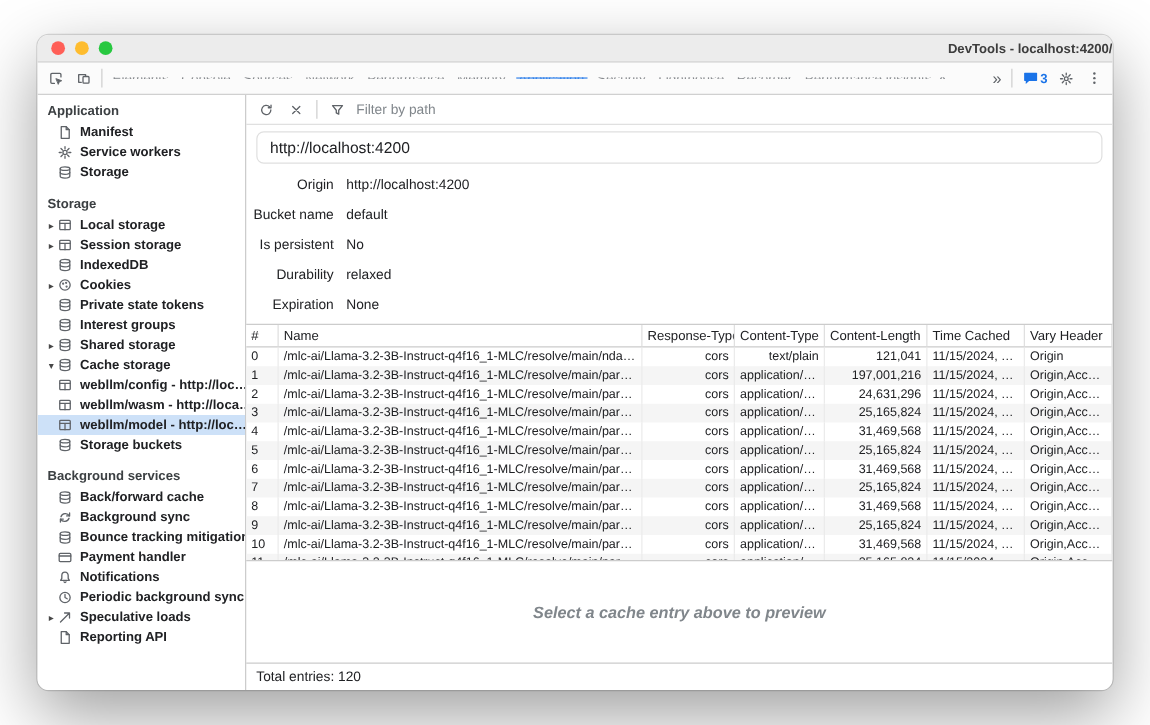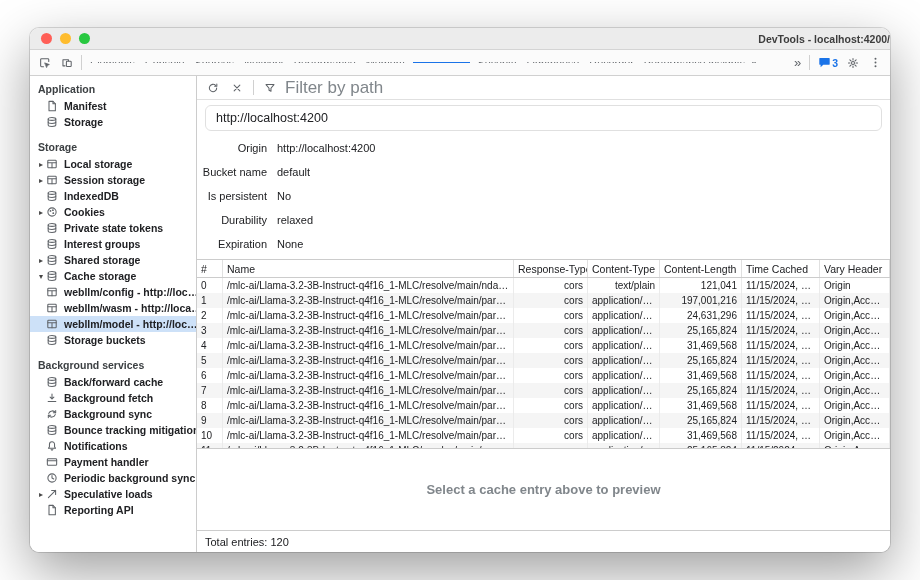--- a/index.html
+++ b/index.html
@@ -40,41 +40,41 @@
              color:#202124; white-space:nowrap; overflow:hidden;font-weight:bold; }
   .sb-item .arrow { width:10px; flex:0 0 10px; font-size:8px; color:#474747; text-align:center; }
   .sb-item .icon { width:14px; flex:0 0 14px; height:13px; margin-right:4px; display:flex; align-items:center; }
   .sb-item .icon svg { display:block; }
   .sb-item.child { }
   .sb-item.selected { background:#cde1f8; }
   
   .content { flex:1; min-width:0; display:flex; flex-direction:column; }
   .panel-toolbar { height:24px; flex:0 0 auto; border-bottom:1px solid #e0e0e0; display:flex;
                    align-items:center; gap:2px; padding:0 5px; }
-  .filter-text { font-size:17px; color:#80868b; margin-left:2px;text-align:right; }
+  .filter-text { font-size:11px; color:#80868b; margin-left:2px;text-align:right; }
   .url-box { margin:5px 8px 2px 8px; border:1px solid #e0e0e0; border-radius:6px; padding:5px 10px;
              font-size:12.5px; color:#202124; flex:0 0 auto; }
   .meta { padding:3px 0 3px 0; flex:0 0 auto; }
   .meta-row { display:grid; grid-template-columns:70px auto; column-gap:10px; height:24px; align-items:center; }
   .meta-label { text-align:right; font-size:11px; color:#202124; }
   .meta-value { font-size:11px; color:#202124; }
   
   .cols { display:grid; grid-template-columns:26px minmax(0,1fr) 74px 72px 82px 78px 70px; }
   .grid { flex:0 0 auto; border-top:1px solid #ccc; }
   .grid-header { height:18px; background:#fff; border-bottom:1px solid #ccc; }
   .grid-header .hc { font-size:10.5px; color:#202124; padding:0 4px; border-right:1px solid #e0e0e0;
                      display:flex; align-items:center; overflow:hidden; white-space:nowrap; }
   .grid-body { height:170px; overflow:hidden; }
   .grid-row { height:15px; }
   .grid-row:nth-child(even) { background:#f5f5f5; }
   .gc { font-size:10px; padding:0 4px; border-right:1px solid #ebebeb; overflow:hidden;
         white-space:nowrap; text-overflow:ellipsis; line-height:15px; }
   .gc.right { text-align:right; }
   .preview { flex:1 1 auto; min-height:0; border-top:1px solid #ccc; display:flex; align-items:center; justify-content:center; }
-  .preview span { color:#80868b; font-size:13px; font-weight:bold; }
+  .preview span { color:#80868b; font-size:13px; font-weight:bold;font-style:italic; }
   .statusbar { height:22px; flex:0 0 auto; border-top:1px solid #ccc; display:flex; align-items:center;
                padding:0 8px; font-size:11px; color:#202124; }
 </style>
 </head>
 <body>
 
 <div class="page">
   <div class="window">
 
     <div class="titlebar">
@@ -176,20 +176,30 @@
                   <path d="M4 1.8h5.3L12.5 5v9.2H4z"></path>
                   <path d="M9.3 1.8V5h3.2"></path>
                 </svg>
               </span>
               <span>Manifest</span>
             </div>
             <div class="sb-item">
               <span class="arrow"></span>
               <span class="icon">
                 <svg width="12" height="12" viewBox="0 0 16 16" fill="none" stroke="#5f6368" stroke-width="1.4" stroke-linecap="round" stroke-linejoin="round">
+                  <circle cx="8" cy="8" r="2.2"></circle>
+                  <path d="M8 1.8v2.2M8 12v2.2M1.8 8H4M12 8h2.2M3.7 3.7l1.6 1.6M10.7 10.7l1.6 1.6M12.3 3.7l-1.6 1.6M5.3 10.7l-1.6 1.6"></path>
+                </svg>
+              </span>
+              <span>Service workers</span>
+            </div>
+            <div class="sb-item">
+              <span class="arrow"></span>
+              <span class="icon">
+                <svg width="12" height="12" viewBox="0 0 16 16" fill="none" stroke="#5f6368" stroke-width="1.4" stroke-linecap="round" stroke-linejoin="round">
                   <ellipse cx="8" cy="3.9" rx="5.1" ry="1.9"></ellipse>
                   <path d="M2.9 3.9v8.2c0 1 2.3 1.9 5.1 1.9s5.1-.9 5.1-1.9V3.9"></path>
                   <path d="M2.9 8c0 1 2.3 1.9 5.1 1.9S13.1 9 13.1 8"></path>
                 </svg>
               </span>
               <span>Storage</span>
             </div>
           </div>
           <div class="sb-section">
             <div class="sb-title">Storage</div>
@@ -332,30 +342,20 @@
                   <path d="M2.9 3.9v8.2c0 1 2.3 1.9 5.1 1.9s5.1-.9 5.1-1.9V3.9"></path>
                   <path d="M2.9 8c0 1 2.3 1.9 5.1 1.9S13.1 9 13.1 8"></path>
                 </svg>
               </span>
               <span>Back/forward cache</span>
             </div>
             <div class="sb-item">
               <span class="arrow"></span>
               <span class="icon">
                 <svg width="12" height="12" viewBox="0 0 16 16" fill="none" stroke="#5f6368" stroke-width="1.4" stroke-linecap="round" stroke-linejoin="round">
-                  <path d="M8 2.6v6.6M5.5 6.8L8 9.2l2.5-2.4"></path>
-                  <path d="M2.9 12.7h10.2"></path>
-                </svg>
-              </span>
-              <span>Background fetch</span>
-            </div>
-            <div class="sb-item">
-              <span class="arrow"></span>
-              <span class="icon">
-                <svg width="12" height="12" viewBox="0 0 16 16" fill="none" stroke="#5f6368" stroke-width="1.4" stroke-linecap="round" stroke-linejoin="round">
                   <path d="M12.7 6.3A5 5 0 0 0 3.7 7.2M3.3 9.7a5 5 0 0 0 9-.9"></path>
                   <path d="M12.9 3.2v3.1H9.8M3.1 12.8V9.7h3.1"></path>
                 </svg>
               </span>
               <span>Background sync</span>
             </div>
             <div class="sb-item">
               <span class="arrow"></span>
               <span class="icon">
                 <svg width="12" height="12" viewBox="0 0 16 16" fill="none" stroke="#5f6368" stroke-width="1.4" stroke-linecap="round" stroke-linejoin="round">
@@ -363,35 +363,35 @@
                   <path d="M2.9 3.9v8.2c0 1 2.3 1.9 5.1 1.9s5.1-.9 5.1-1.9V3.9"></path>
                   <path d="M2.9 8c0 1 2.3 1.9 5.1 1.9S13.1 9 13.1 8"></path>
                 </svg>
               </span>
               <span>Bounce tracking mitigations</span>
             </div>
             <div class="sb-item">
               <span class="arrow"></span>
               <span class="icon">
                 <svg width="12" height="12" viewBox="0 0 16 16" fill="none" stroke="#5f6368" stroke-width="1.4" stroke-linecap="round" stroke-linejoin="round">
+                  <rect x="1.8" y="3.6" width="12.4" height="8.8" rx="1.2"></rect>
+                  <path d="M1.8 6.4h12.4"></path>
+                </svg>
+              </span>
+              <span>Payment handler</span>
+            </div>
+            <div class="sb-item">
+              <span class="arrow"></span>
+              <span class="icon">
+                <svg width="12" height="12" viewBox="0 0 16 16" fill="none" stroke="#5f6368" stroke-width="1.4" stroke-linecap="round" stroke-linejoin="round">
                   <path d="M8 2.3c-2.1 0-3.4 1.6-3.4 3.7v2.9L3.3 11h9.4l-1.3-2.1V6c0-2.1-1.3-3.7-3.4-3.7z"></path>
                   <path d="M6.9 12.6a1.2 1.2 0 0 0 2.2 0"></path>
                 </svg>
               </span>
               <span>Notifications</span>
-            </div>
-            <div class="sb-item">
-              <span class="arrow"></span>
-              <span class="icon">
-                <svg width="12" height="12" viewBox="0 0 16 16" fill="none" stroke="#5f6368" stroke-width="1.4" stroke-linecap="round" stroke-linejoin="round">
-                  <rect x="1.8" y="3.6" width="12.4" height="8.8" rx="1.2"></rect>
-                  <path d="M1.8 6.4h12.4"></path>
-                </svg>
-              </span>
-              <span>Payment handler</span>
             </div>
             <div class="sb-item">
               <span class="arrow"></span>
               <span class="icon">
                 <svg width="12" height="12" viewBox="0 0 16 16" fill="none" stroke="#5f6368" stroke-width="1.4" stroke-linecap="round" stroke-linejoin="round">
                   <circle cx="8" cy="8" r="5.5"></circle>
                   <path d="M8 4.8V8l2.3 1.4"></path>
                 </svg>
               </span>
               <span>Periodic background sync</span>

